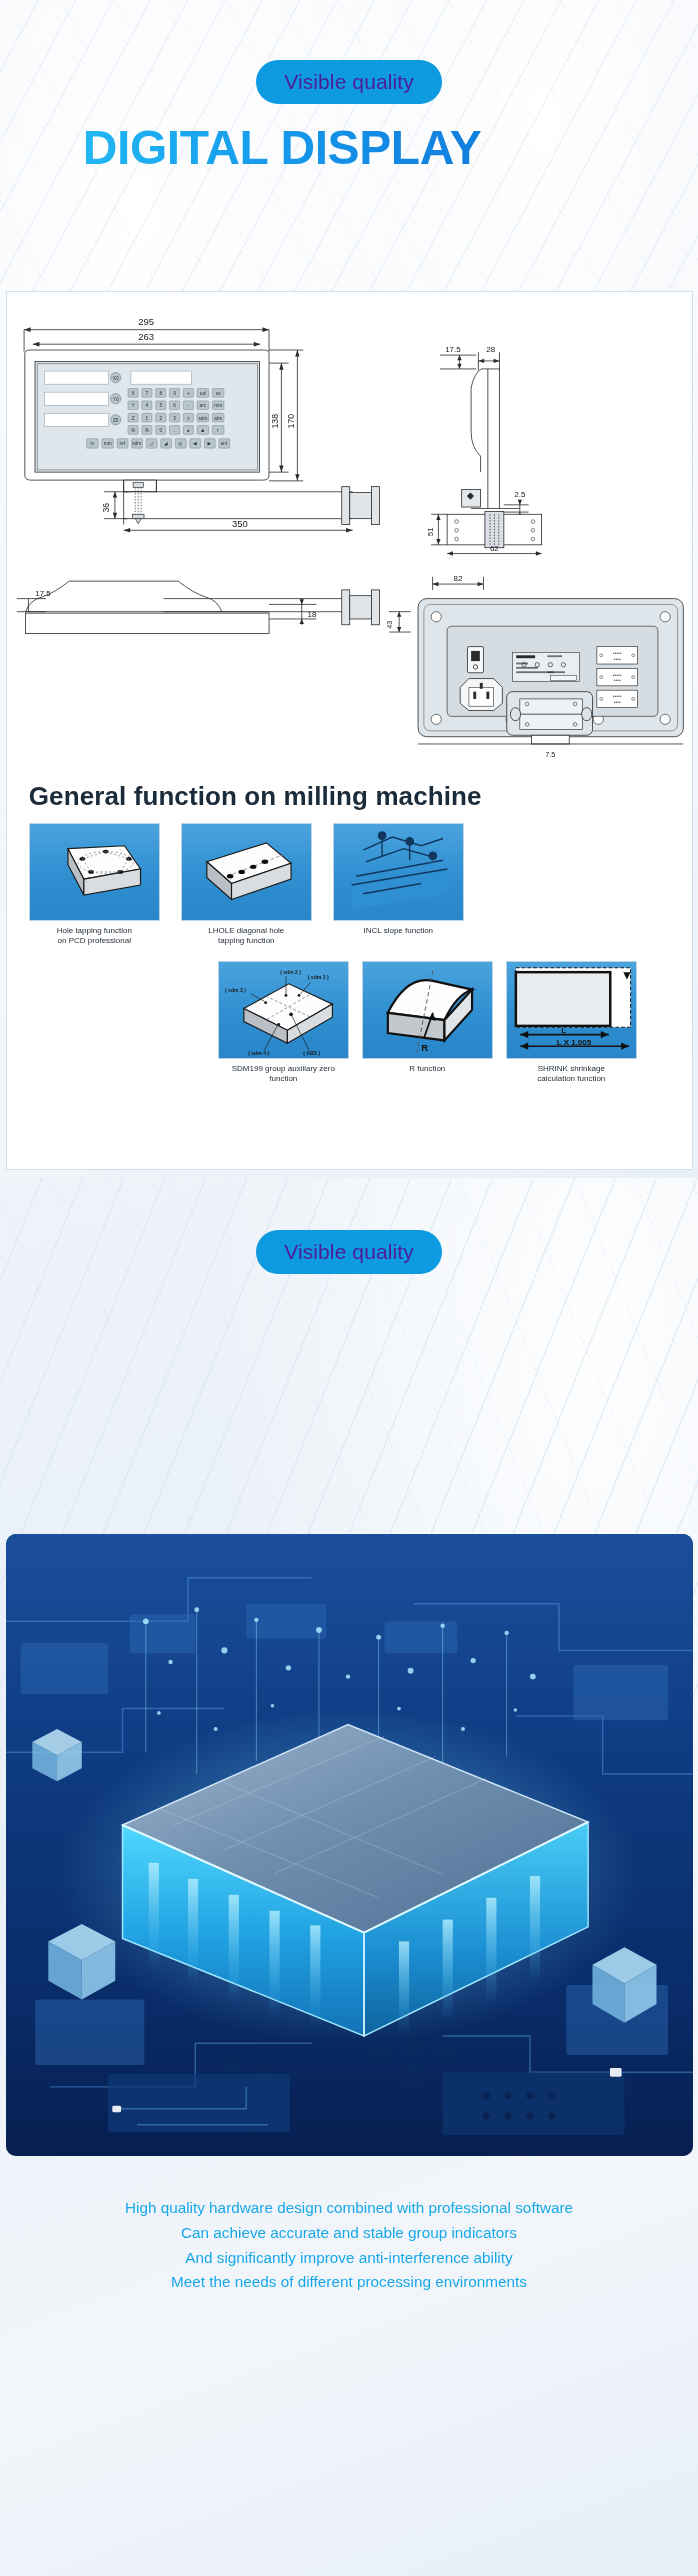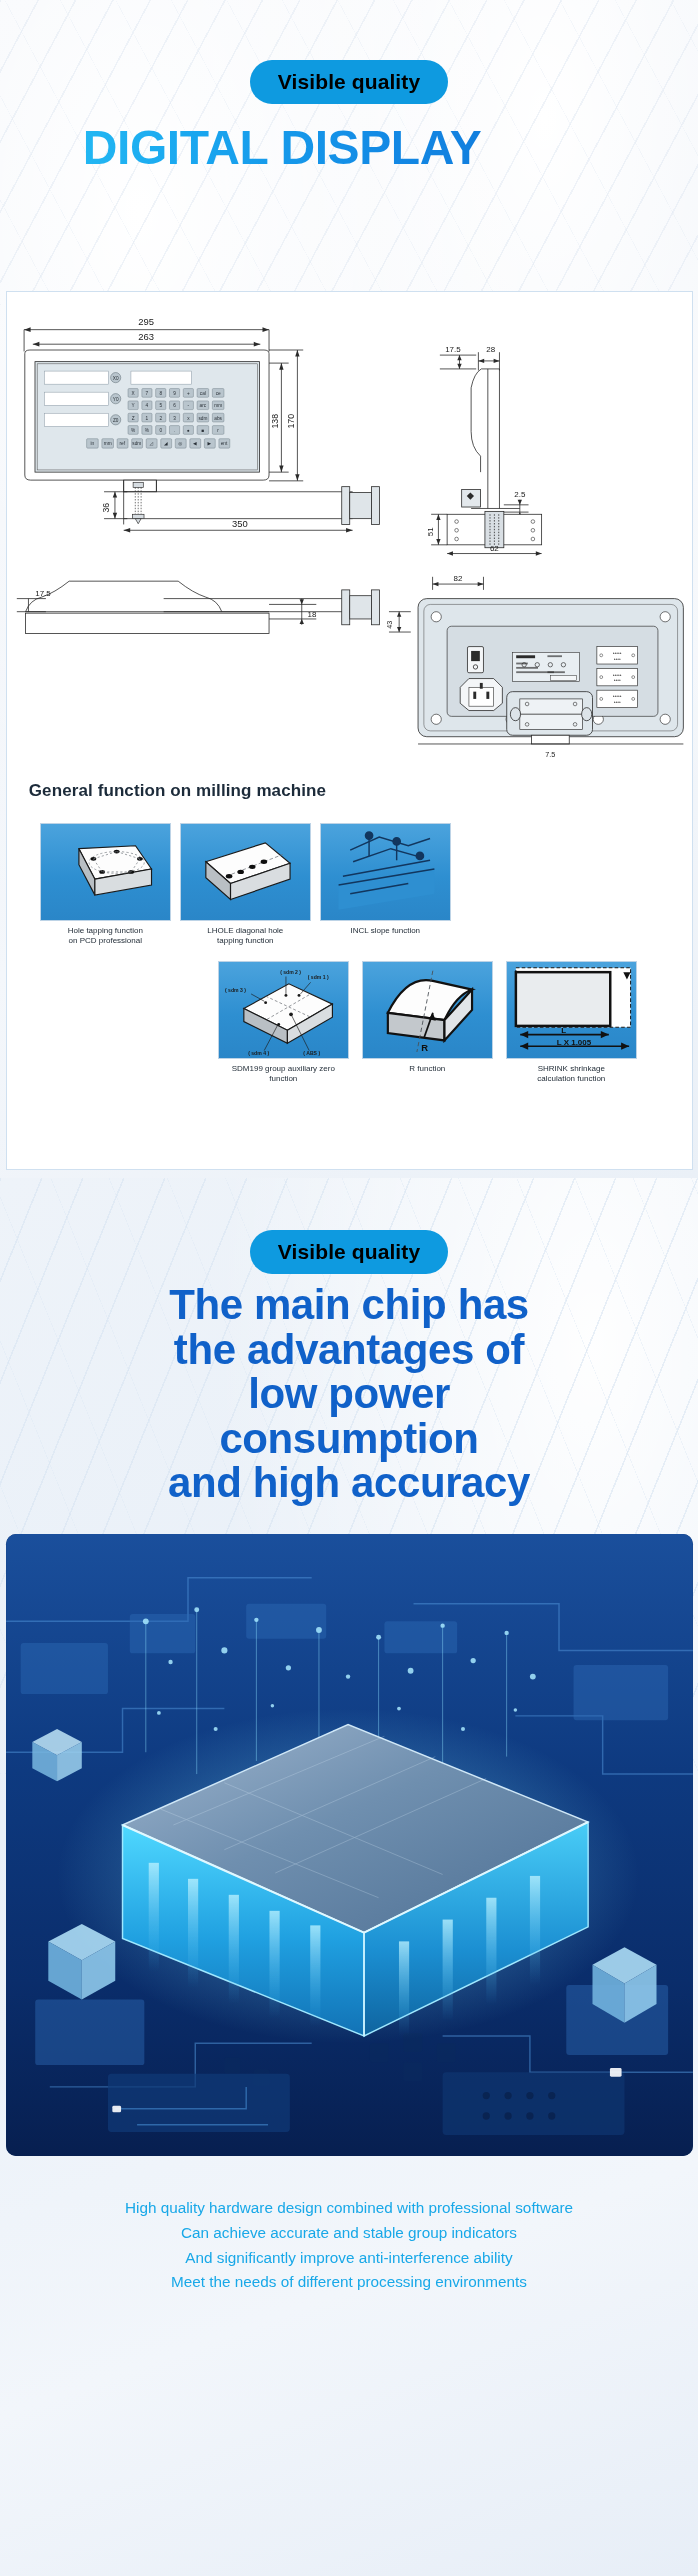--- a/index.html
+++ b/index.html
@@ -33,27 +33,26 @@
       repeating-linear-gradient(118deg, rgba(222,230,241,.55) 0 1.5px, rgba(255,255,255,0) 1.5px 33px),
       repeating-linear-gradient(62deg, rgba(226,234,244,.40) 0 0.7px, rgba(255,255,255,0) 0.7px 49px);
     opacity: .85;
     pointer-events: none;
   }
 
   .badge-wrap { position: absolute; top: 60px; left: 0; width: 698px; text-align: center; }
   .badge {
     display: inline-block;
     background: #0e9ae0;
-    color: #000000;
+    color: #4c1d95;
     font-size: 21px;
     line-height: 1;
     padding: 11px 28px 12.4px;
     border-radius: 25px;
     letter-spacing: 0.1px;
-    font-weight: bold;
   }
 
   .big-title {
     position: absolute;
     top: 124px; left: 0; width: 564px;
     text-align: center;
     font-size: 48px;
     font-weight: bold;
     line-height: 1.02;
     letter-spacing: -0.4px;
@@ -73,29 +72,29 @@
     background: #ffffff;
     border: 0.7px solid #cfe0f0;
   }
 
   
   .tech-svg { position: absolute; top: 7.3px; left: 4.4px; }
 
   .gf-title {
     position: absolute;
     top: 489px; left: 22px;
-    font-size: 17px;
+    font-size: 26px;
     color: #1c2b3a;
     letter-spacing: 0.1px;
   }
 
   .func-grid-a {
     position: absolute; top: 531px; left: 22px;
     width: 422px;
-    display: flex; gap: 9px; justify-content: flex-end;
+    display: flex; gap: 21px;
   }
   .func-grid-b {
     position: absolute; top: 669px; left: 211px;
     width: 465px;
     display: flex; gap: 13px;
   }
   .fcard { width: 131px; }
   .fcard .thumb {
     width: 131px; height: 98px;
     border: 0.7px solid #bdd3e6;
@@ -700,27 +699,20 @@
     </div>
   </section>
 
   <section class="section-two">
     <div class="s2-texture"></div>
 
     <div class="badge-wrap2">
       <span class="badge">Visible quality</span>
     </div>
 
-    <h2 class="headline">
-      <span>The main chip has</span>
-      <span>the  advantages of</span>
-      <span>low power</span>
-      <span>consumption</span>
-      <span>and high accuracy</span>
-    </h2>
 
     <div class="chip-photo">
       <svg width="687" height="622" viewBox="0 0 944 855">
         <defs>
           <linearGradient id="bgsky" x1="0" y1="0" x2="0" y2="1">
             <stop offset="0%" stop-color="#1a4f9c"></stop>
             <stop offset="38%" stop-color="#0e3a80"></stop>
             <stop offset="72%" stop-color="#0a2d6b"></stop>
             <stop offset="100%" stop-color="#071f50"></stop>
           </linearGradient>

